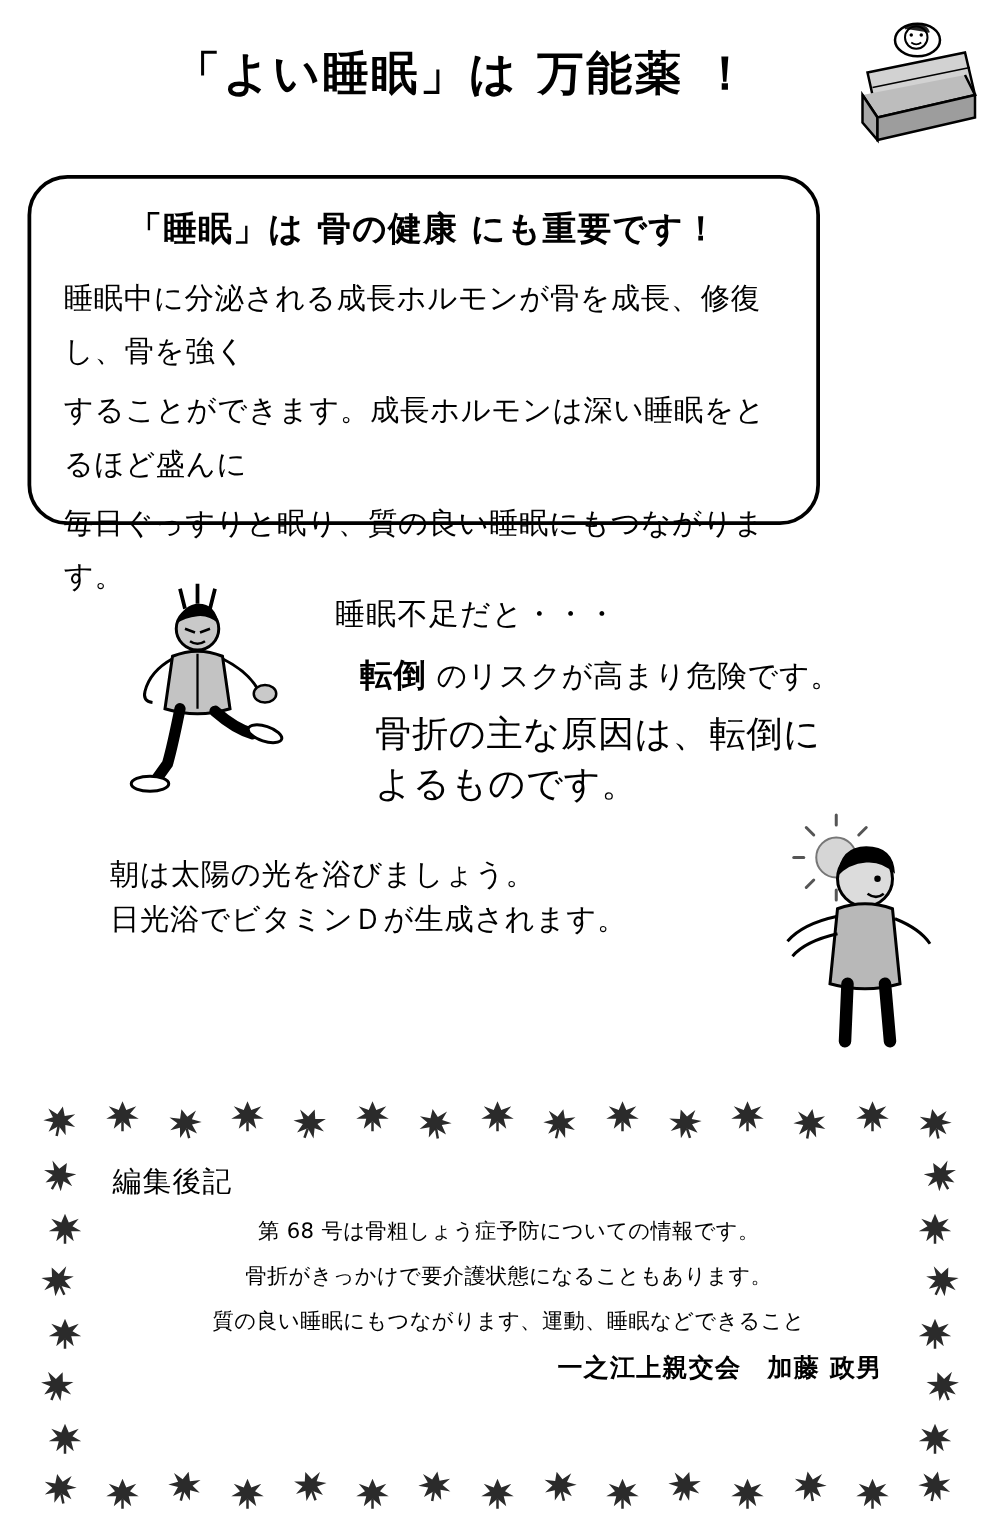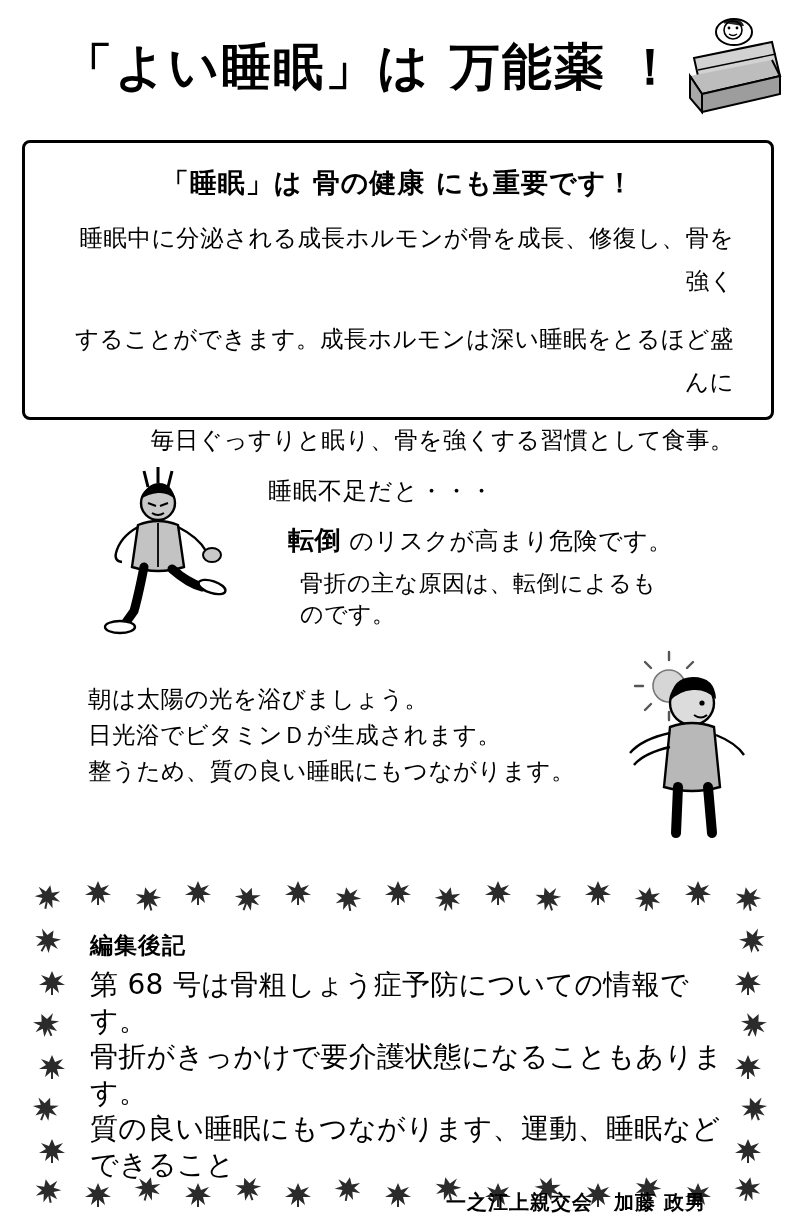--- a/index.html
+++ b/index.html
@@ -23,60 +23,59 @@
     left: 0;
     width: 800px;
     height: 104px;
   }
   .main-title {
     position: absolute;
     left: 60px;
     top: 20px;
     width: 620px;
     text-align: center;
-    font-size: 50px;
+    font-size: 37px;
     font-weight: bold;
     letter-spacing: 2px;
     white-space: nowrap;
   }
   .bed-illustration {
     position: absolute;
     right: 14px;
     top: 0px;
     width: 110px;
     height: 104px;
   }
 
   
   .info-box {
     position: absolute;
     left: 22px;
     top: 140px;
-    width: 752px;
+    width: 634px;
     height: 280px;
     border: 3px solid #000;
-    border-radius: 8px;
+    border-radius: 32px;
     box-sizing: border-box;
   }
   .info-box-title {
     text-align: center;
     font-size: 27px;
     font-weight: bold;
     margin-top: 22px;
     letter-spacing: 1px;
   }
   .info-box-body {
     margin: 16px 22px 0 22px;
     font-size: 23.5px;
     line-height: 43px;
     letter-spacing: 0.5px;
   }
   .info-box-body p {
-    margin: 15px;
-    text-align: right;
+    margin: 4px;
   }
 
   
   .sec2 {
     position: absolute;
     left: 0;
     top: 455px;
     width: 680px;
     height: 190px;
   }
@@ -102,21 +101,21 @@
     letter-spacing: 0.5px;
   }
   .sec2-line2 .kw {
     font-weight: bold;
     font-size: 26px;
   }
   .sec2-line3 {
     position: absolute;
     left: 300px;
     top: 113px;
-    font-size: 23px;
+    font-size: 29px;
     letter-spacing: 0.5px;
   }
 
   
   .sec3 {
     position: absolute;
     left: 0;
     top: 655px;
     width: 637px;
     height: 210px;
@@ -160,28 +159,29 @@
     height: 100%;
   }
   .footer-content {
     position: absolute;
     left: 64px;
     top: 52px;
     right: 50px;
   }
   .footer-title {
     font-size: 23px;
-    font-weight: bold;
+    font-weight: normal;
     letter-spacing: 1px;
     margin-bottom: 6px;
   }
   .footer-body {
-    font-size: 28px;
+    font-size: 17px;
     line-height: 36px;
     letter-spacing: 0.3px;
+    text-align: center;
   }
   .footer-body p { margin: 0; }
   .footer-sign {
     margin-top: 6px;
     text-align: right;
     padding-right: 18px;
     font-size: 20px;
     font-weight: bold;
     letter-spacing: 1px;
   }
@@ -208,21 +208,21 @@
     <path d="M14 62 L14 84 L26 98 L26 80 Z" fill="#a8a8a8" stroke="#000" stroke-width="2"></path>
     <path d="M26 98 L104 80 L104 62 L26 80 Z" fill="#9d9d9d" stroke="#000" stroke-width="2"></path>
   </svg>
 </div>
 
 <div class="info-box">
   <div class="info-box-title">「睡眠」は 骨の健康 にも重要です！</div>
   <div class="info-box-body">
     <p>睡眠中に分泌される成長ホルモンが骨を成長、修復し、骨を強く</p>
     <p>することができます。成長ホルモンは深い睡眠をとるほど盛んに</p>
-    <p>毎日ぐっすりと眠り、骨を強くする習慣として食事。</p>
+    <p>毎日ぐっすりと眠り、質の良い睡眠にもつながります。</p>
   </div>
 </div>
 
 <div class="sec2">
 
   <svg class="sec2-illustration" viewBox="0 0 160 175">
 
     <path d="M56 6 L60 22 M70 2 L70 18 M84 6 L80 22" stroke="#000" stroke-width="3" fill="none"></path>
 
     <circle cx="70" cy="38" r="17" fill="#c9c9c9" stroke="#000" stroke-width="2.4"></circle>
@@ -252,21 +252,20 @@
   </div>
 
   <div class="sec2-line3">骨折の主な原因は、転倒によるものです。</div>
 </div>
 
 <div class="sec3">
 
   <div class="sec3-text">
     <p>朝は太陽の光を浴びましょう。</p>
     <p>日光浴でビタミンＤが生成されます。</p>
-    <p>整うため、質の良い睡眠にもつながります。</p>
   </div>
 
   <svg class="sec3-sun" viewBox="0 0 90 80">
     <circle cx="44" cy="36" r="16" fill="#d6d6d6" stroke="#777" stroke-width="1.6"></circle>
     <g stroke="#555" stroke-width="2.4" stroke-linecap="round">
       <path d="M44 10 L44 2"></path>
         <path d="M44 62 L44 70"></path>
       <path d="M18 36 L10 36"></path>
         <path d="M70 36 L78 36"></path>
       <path d="M26 18 L20 12"></path>

